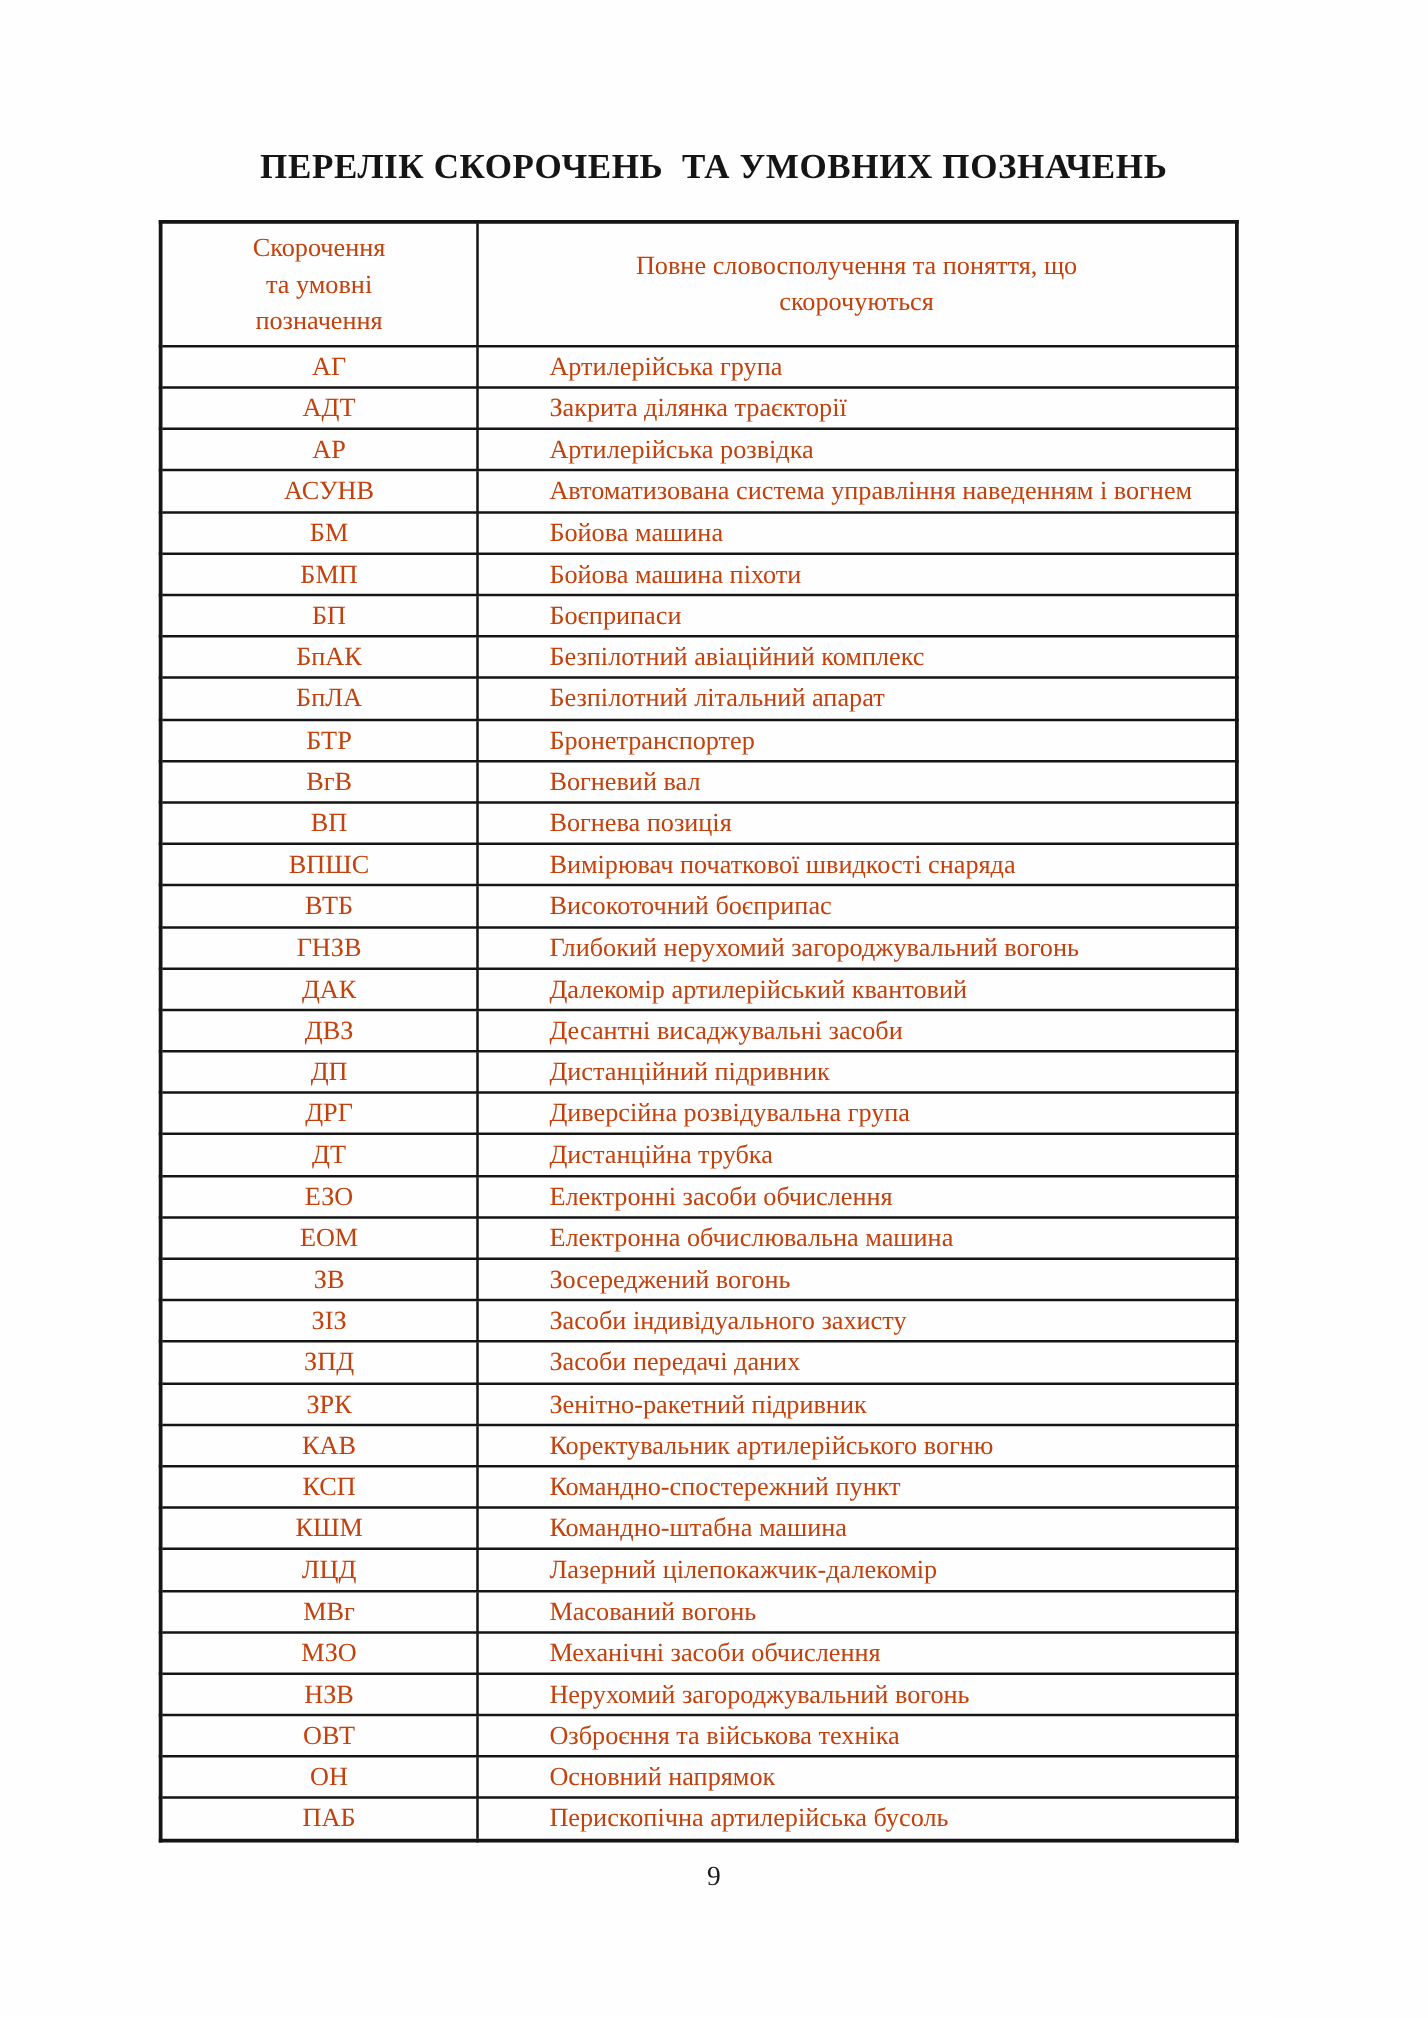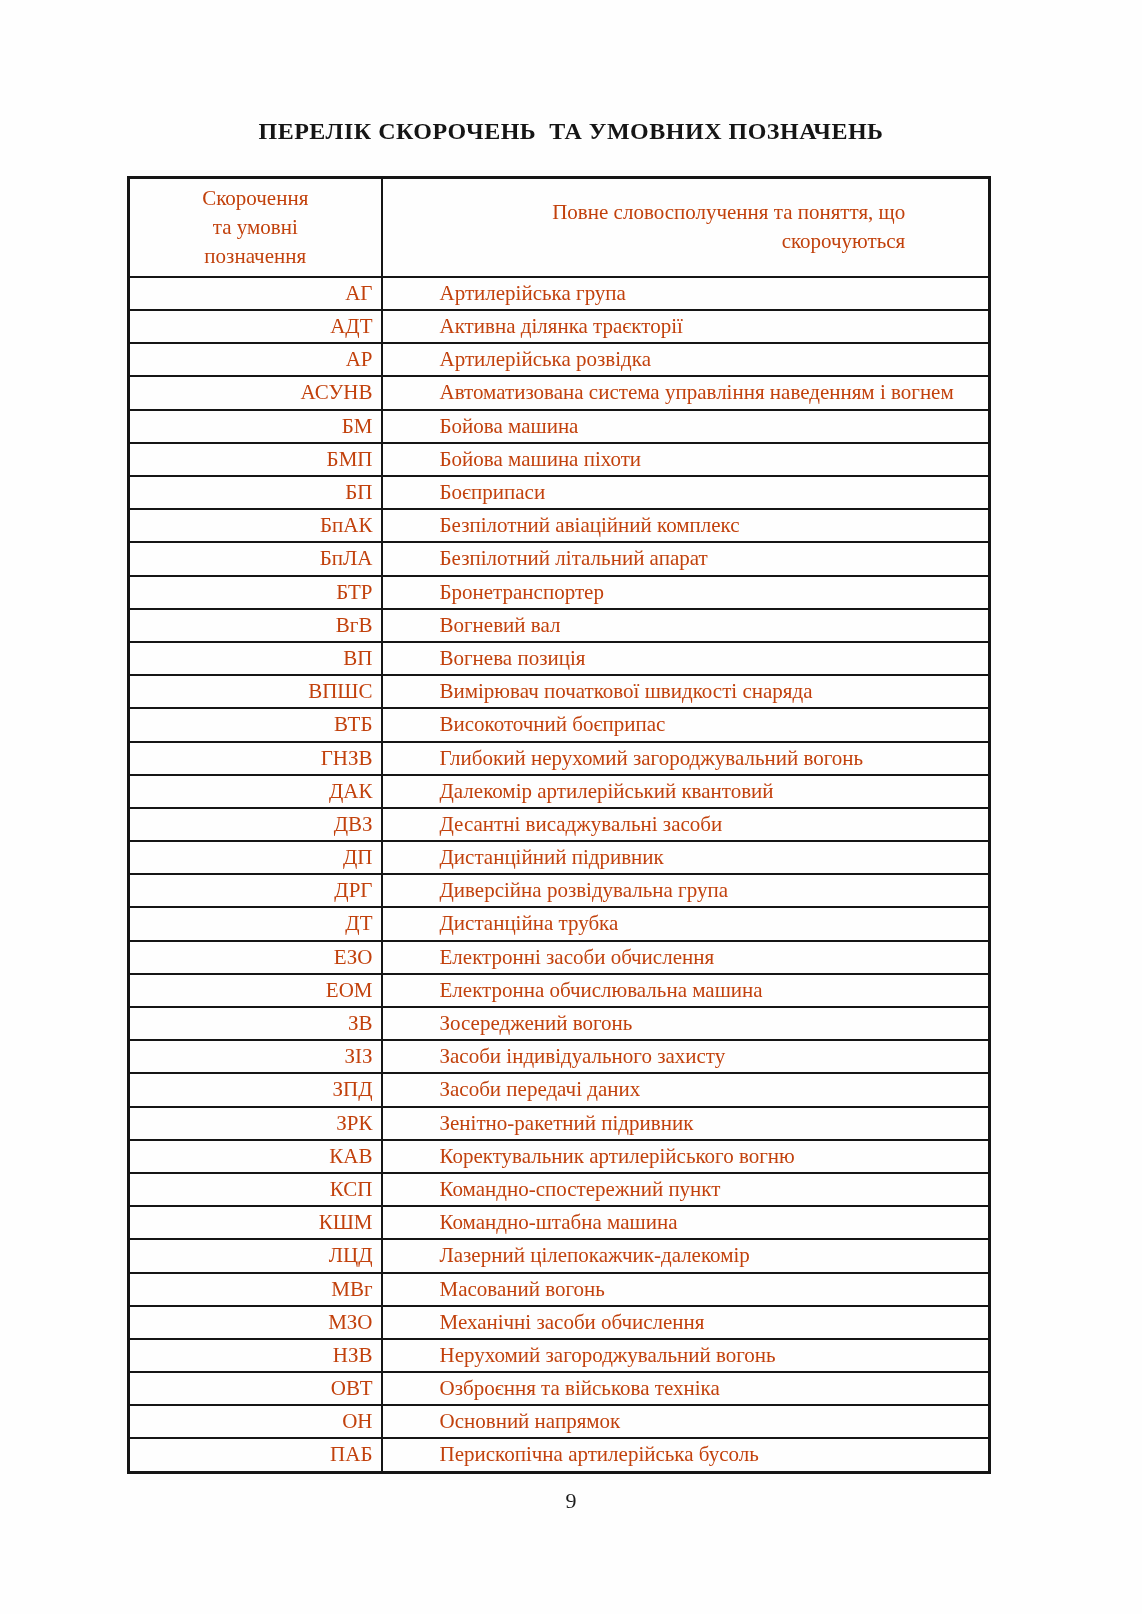--- a/index.html
+++ b/index.html
@@ -16,21 +16,21 @@
     width: 1142px;
     height: 1614px;
     background: #fefefe;
   }
   .doc-title {
     position: absolute;
     top: 118px;
     left: 0;
     width: 100%;
     text-align: center;
-    font-size: 24px;
+    font-size: 28px;
     font-weight: bold;
     letter-spacing: 0.5px;
     white-space: pre-wrap;
     color: #151515;
   }
   table.abbr-table {
     position: absolute;
     top: 176px;
     left: 127px;
     width: 864px;
@@ -47,30 +47,30 @@
     text-align: center;
     vertical-align: middle;
     padding: 5px 8px;
     height: 88px;
     line-height: 1.38;
   }
   th.col-abbr { width: 253px; }
   .hdr-full-inner {
     max-width: 440px;
     margin: 4px auto;
-    text-align: right;
+    text-align: center;
   }
   .abbr-table td {
     height: 30px;
     vertical-align: middle;
     line-height: 1.2;
   }
   td.cell-abbr {
     padding: 2px 8px 2px 24px;
-    text-align: right;
+    text-align: center;
   }
   td.cell-full {
     padding: 3px 8px 3px 13px;
   }
   .cell-full-inner {
     max-width: 560px;
     margin-left: 44px;
   }
   .page-number {
     position: absolute;
@@ -105,21 +105,21 @@
     <tbody id="rows-body">
         <tr>
           <td class="cell-abbr">АГ</td>
           <td class="cell-full">
             <div class="cell-full-inner">Артилерійська група</div>
           </td>
         </tr>
         <tr>
           <td class="cell-abbr">АДТ</td>
           <td class="cell-full">
-            <div class="cell-full-inner">Активна ділянка траєкторії</div>
+            <div class="cell-full-inner">Закрита ділянка траєкторії</div>
           </td>
         </tr>
         <tr>
           <td class="cell-abbr">АР</td>
           <td class="cell-full">
             <div class="cell-full-inner">Артилерійська розвідка</div>
           </td>
         </tr>
         <tr>
           <td class="cell-abbr">АСУНВ</td>

